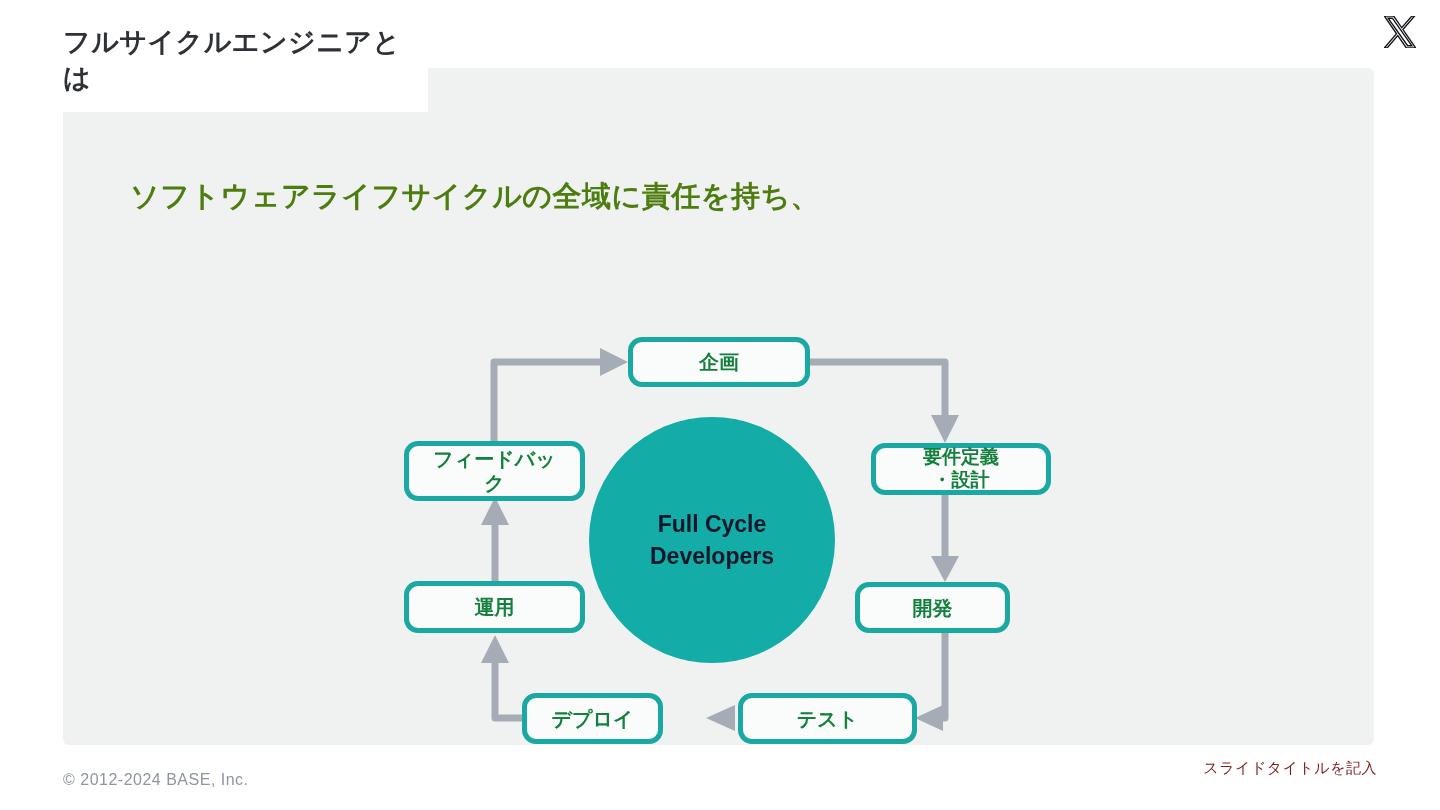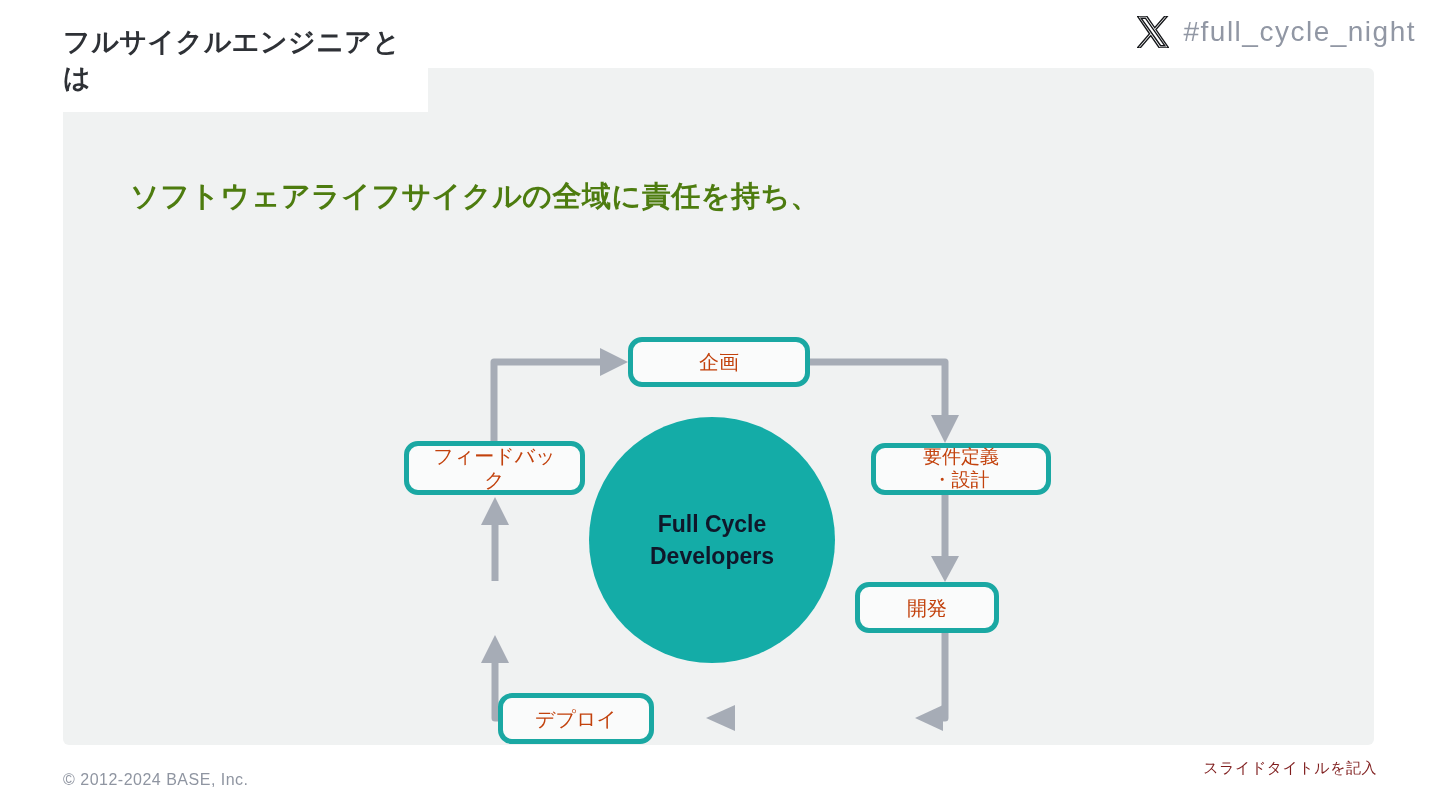--- a/index.html
+++ b/index.html
@@ -42,30 +42,30 @@
     line-height:1.1;
   }
   .statement .line + .line { margin-top:40px; }
   
   .diagram { position:absolute; inset:0; z-index:2; }
   .arrows { position:absolute; left:0; top:0; pointer-events:none; }
   .node {
     position:absolute; background:#fafbfb;
     border:5px solid #1aa8a3; border-radius:14px;
     display:flex; align-items:center; justify-content:center;
-    font-size:20px; font-weight:normal; color:#c2410c;
+    font-size:20px; font-weight:bold; color:#15803d;
     text-align:center; white-space:pre-line; line-height:1.2;
   }
   .node-plan      { left:628px; top:337px; width:182px; height:50px; }
   .node-req       { left:855px; top:443px; width:180px; height:52px; font-size:19px;margin-left:16px; }
-  .node-dev       { left:855px; top:582px; width:144px; height:51px; }
+  .node-dev       { left:855px; top:582px; width:155px; height:51px; }
   .node-test      { left:738px; top:693px; width:179px; height:51px; }
-  .node-deploy    { left:498px; top:693px; width:156px; height:51px; }
+  .node-deploy    { left:522px; top:693px; width:141px; height:51px; }
   .node-ops       { left:404px; top:581px; width:181px; height:52px; }
-  .node-feedback  { left:404px; top:441px; width:181px; height:54px; }
+  .node-feedback  { left:404px; top:441px; width:181px; height:60px; }
   .center-circle {
     position:absolute; left:589px; top:417px; width:246px; height:246px;
     border-radius:50%; background:#14aca7;
     display:flex; align-items:center; justify-content:center;
     color:#0f172a; font-size:23px; font-weight:bold;
     text-align:center; white-space:pre-line; line-height:1.4;
   }
   
   .footer-left {
     position:absolute; left:63px; bottom:21px;
@@ -78,21 +78,20 @@
 </style>
 </head>
 <body>
 
 <div class="panel"></div>
 
 <div class="header-right">
   <svg class="x-logo" viewBox="0 0 1200 1227">
     <path d="M714 519 L1161 0 H1055 L667 451 L357 0 H0 L468 682 L0 1226 H106 L515 750 L843 1226 H1200 Z M144 85 H307 L1056 1141 H893 Z" fill="none" stroke="#15171a" stroke-width="52"></path>
   </svg>
-  <span class="hashtag">#full_cycle_night</span>
 </div>
 
 <div class="title-box">
   <span class="title">フルサイクルエンジニアとは</span>
 </div>
 
 <div class="statement">
   <div class="line">ソフトウェアライフサイクルの全域に責任を持ち、</div>
 </div>
 
@@ -115,21 +114,23 @@
       <polygon points="735,705 735,731 706,718"></polygon>
       <polygon points="481,663 509,663 495,635"></polygon>
       <polygon points="481,525 509,525 495,497"></polygon>
     </g>
   </svg>
 
   <div class="node node-plan">企画</div>
   <div class="node node-req">要件定義
 ・設計</div>
   <div class="node node-dev">開発</div>
+  <div class="node node-test">テスト</div>
   <div class="node node-deploy">デプロイ</div>
+  <div class="node node-ops">運用</div>
   <div class="node node-feedback">フィードバッ
 ク</div>
 
   <div class="center-circle">Full Cycle
 Developers</div>
 </div>
 
 <div class="footer-left">© 2012-2024 BASE, Inc.</div>
 <div class="footer-right">スライドタイトルを記入</div>
 

